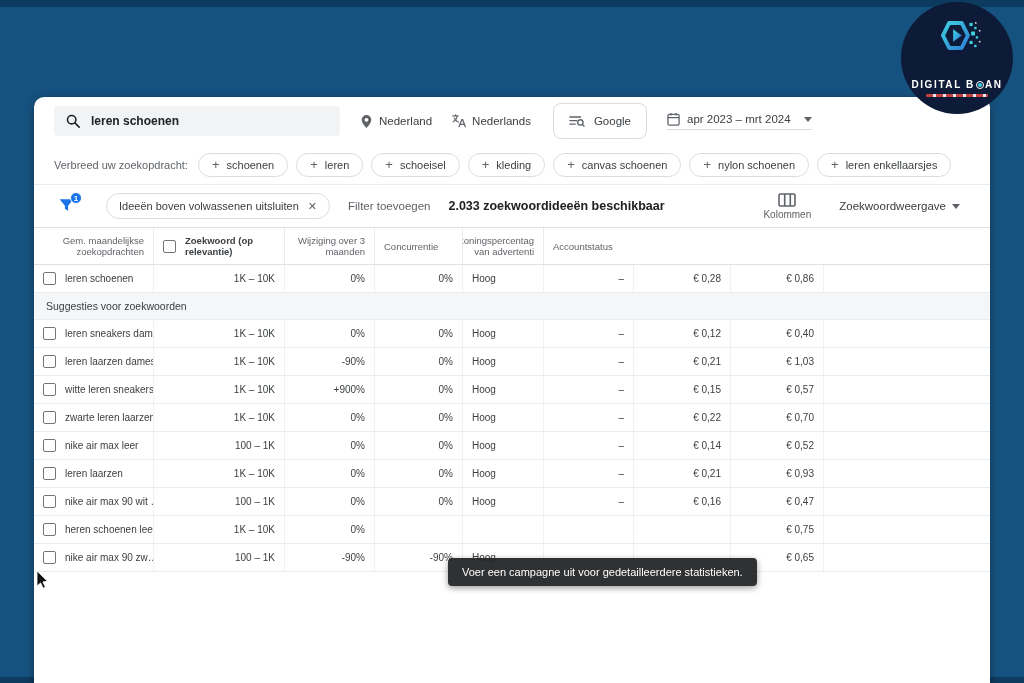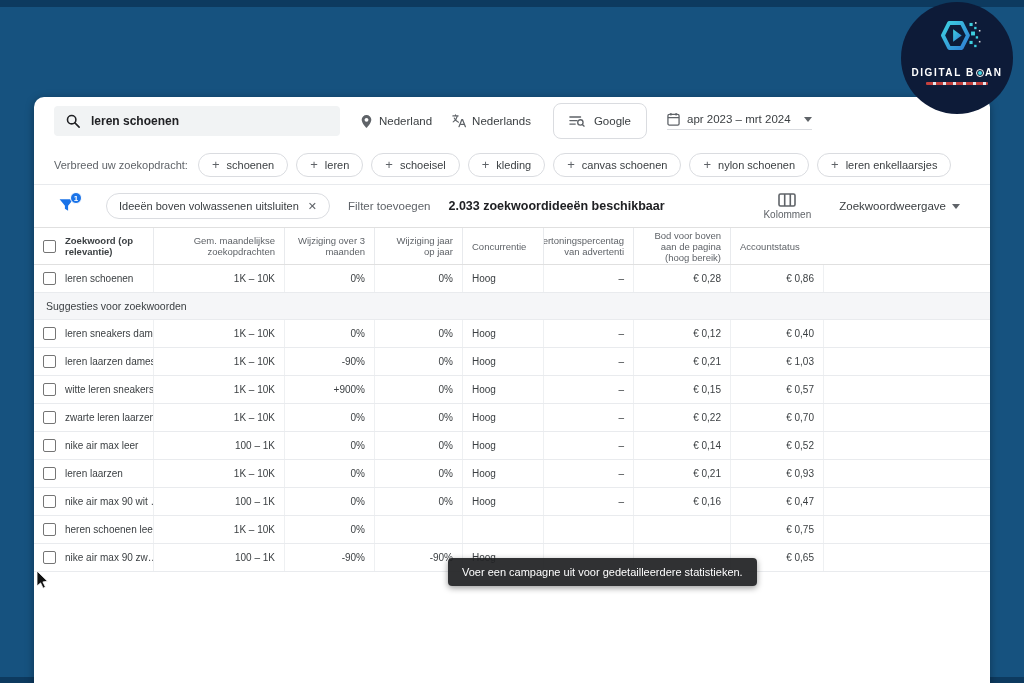--- a/index.html
+++ b/index.html
@@ -72,21 +72,21 @@
   .tooltip{position:absolute;left:414px;top:461px;background:rgba(32,33,36,.93);color:#fff;
            font-size:11px;padding:8px 14px;border-radius:4px;white-space:nowrap;z-index:7;
            box-shadow:0 2px 6px rgba(0,0,0,.4);}
 
   .cursor{position:absolute;left:2px;top:474px;z-index:8;}
 
   
   .logo{position:absolute;left:901px;top:2px;width:112px;height:112px;border-radius:50%;
         background:#0d1b38;display:flex;flex-direction:column;align-items:center;z-index:10;}
   .logo-hex{margin-top:13px;}
-  .brand{margin-top:8px;font-size:10px;font-weight:700;color:#fff;letter-spacing:1.6px;
+  .brand{margin-top:20px;font-size:10px;font-weight:700;color:#fff;letter-spacing:1.6px;
          display:flex;align-items:center;}
   .brand-o{width:8px;height:8px;border:1.5px solid #fff;border-radius:50%;display:inline-block;
            position:relative;margin:0 1px;}
   .brand-o::after{content:"";position:absolute;inset:1px;background:#3ed0e0;border-radius:50%;}
   .tagline{width:62px;height:3px;margin-top:4px;border-radius:1px;opacity:.9;
            background:repeating-linear-gradient(90deg,#d8453f 0 7px,#fff 7px 10px);}
 </style>
 </head>
 <body>
 
@@ -200,41 +200,35 @@
           <span>Kolommen</span>
         </div>
         <div class="view-dd">
           <span>Zoekwoordweergave</span>
           <span class="caret"></span>
         </div>
       </div>
     </div>
 
     <div class="thead">
+        <div class="th num">
+          <span>Gem. maandelijkse zoekopdrachten</span>
+        </div>
         <div class="th th-first">
           <span class="checkbox"></span>
           <span class="th-key-label">Zoekwoord (op relevantie)</span>
         </div>
         <div class="th num">
-          <span>Gem. maandelijkse zoekopdrachten</span>
-        </div>
-        <div class="th num">
           <span>Wijziging over 3 maanden</span>
-        </div>
-        <div class="th num">
-          <span>Wijziging jaar op jaar</span>
         </div>
         <div class="th">
           <span>Concurrentie</span>
         </div>
         <div class="th num">
           <span>Vertoningspercentag van advertenti</span>
-        </div>
-        <div class="th num">
-          <span>Bod voor boven aan de pagina (hoog bereik)</span>
         </div>
         <div class="th">
           <span>Accountstatus</span>
         </div>
       </div>
     <div>
         <div class="row">
           <div class="cell first">
             <span class="checkbox"></span>
             <span>leren schoenen</span>

